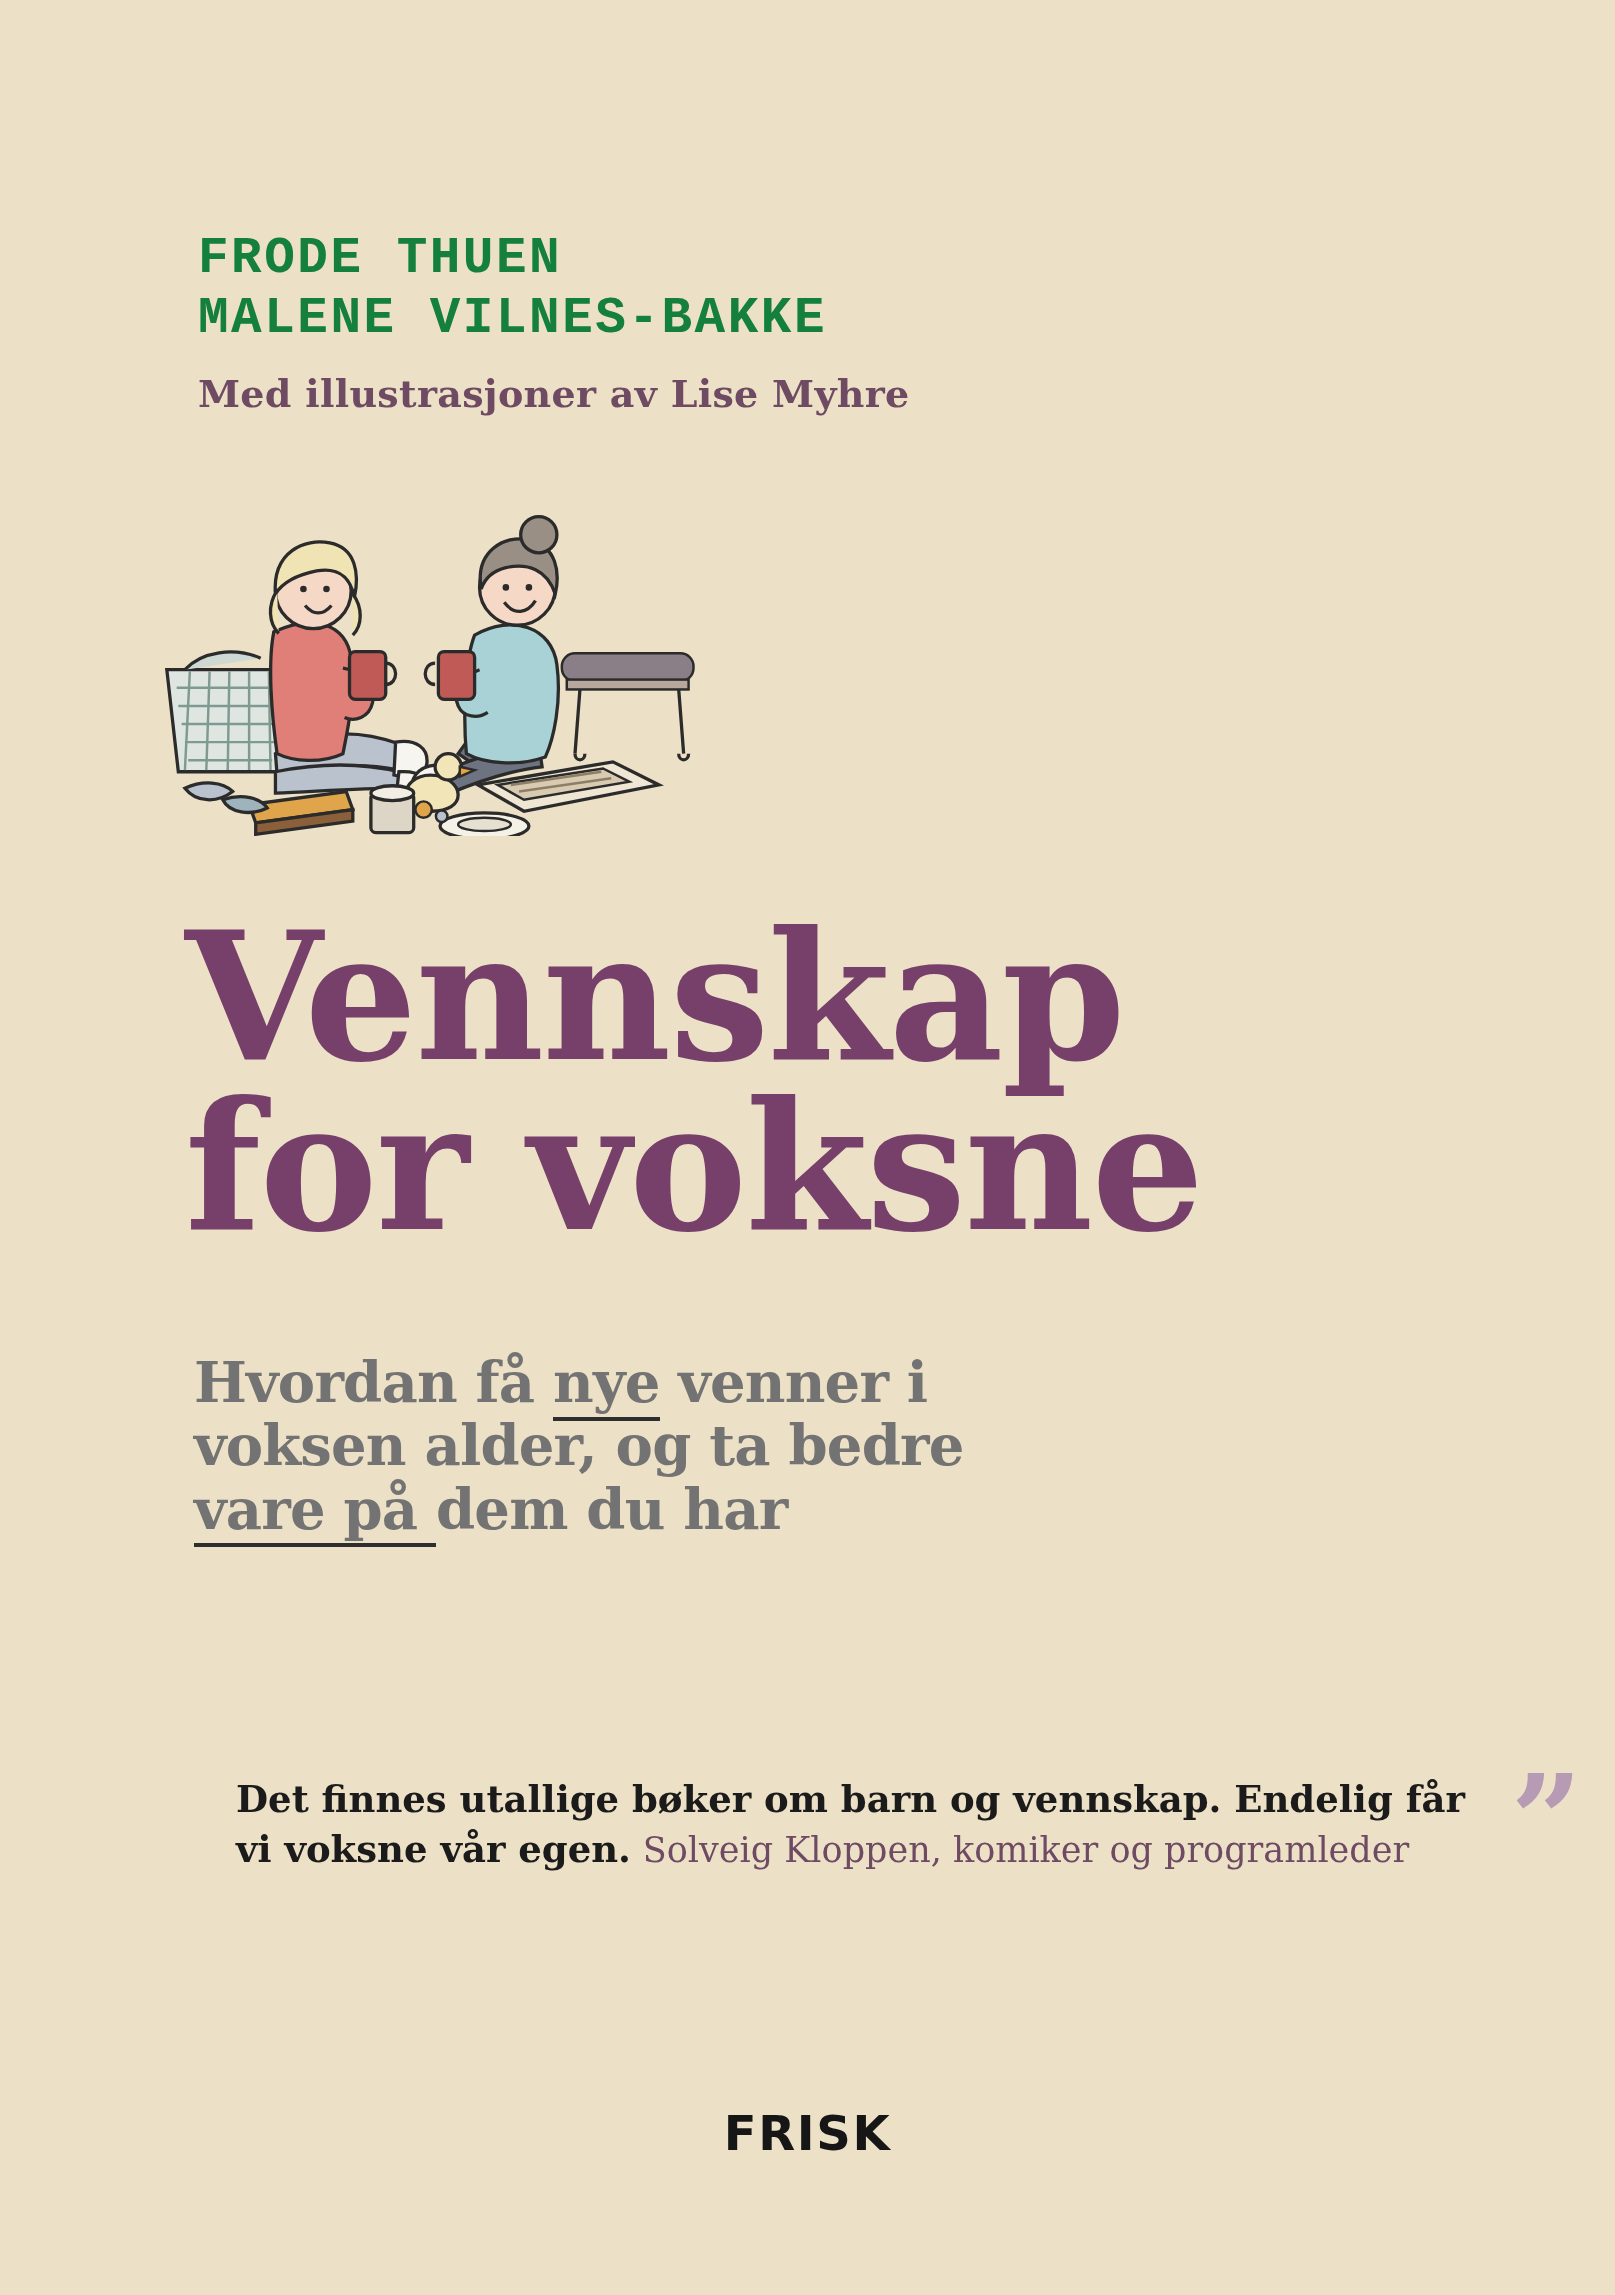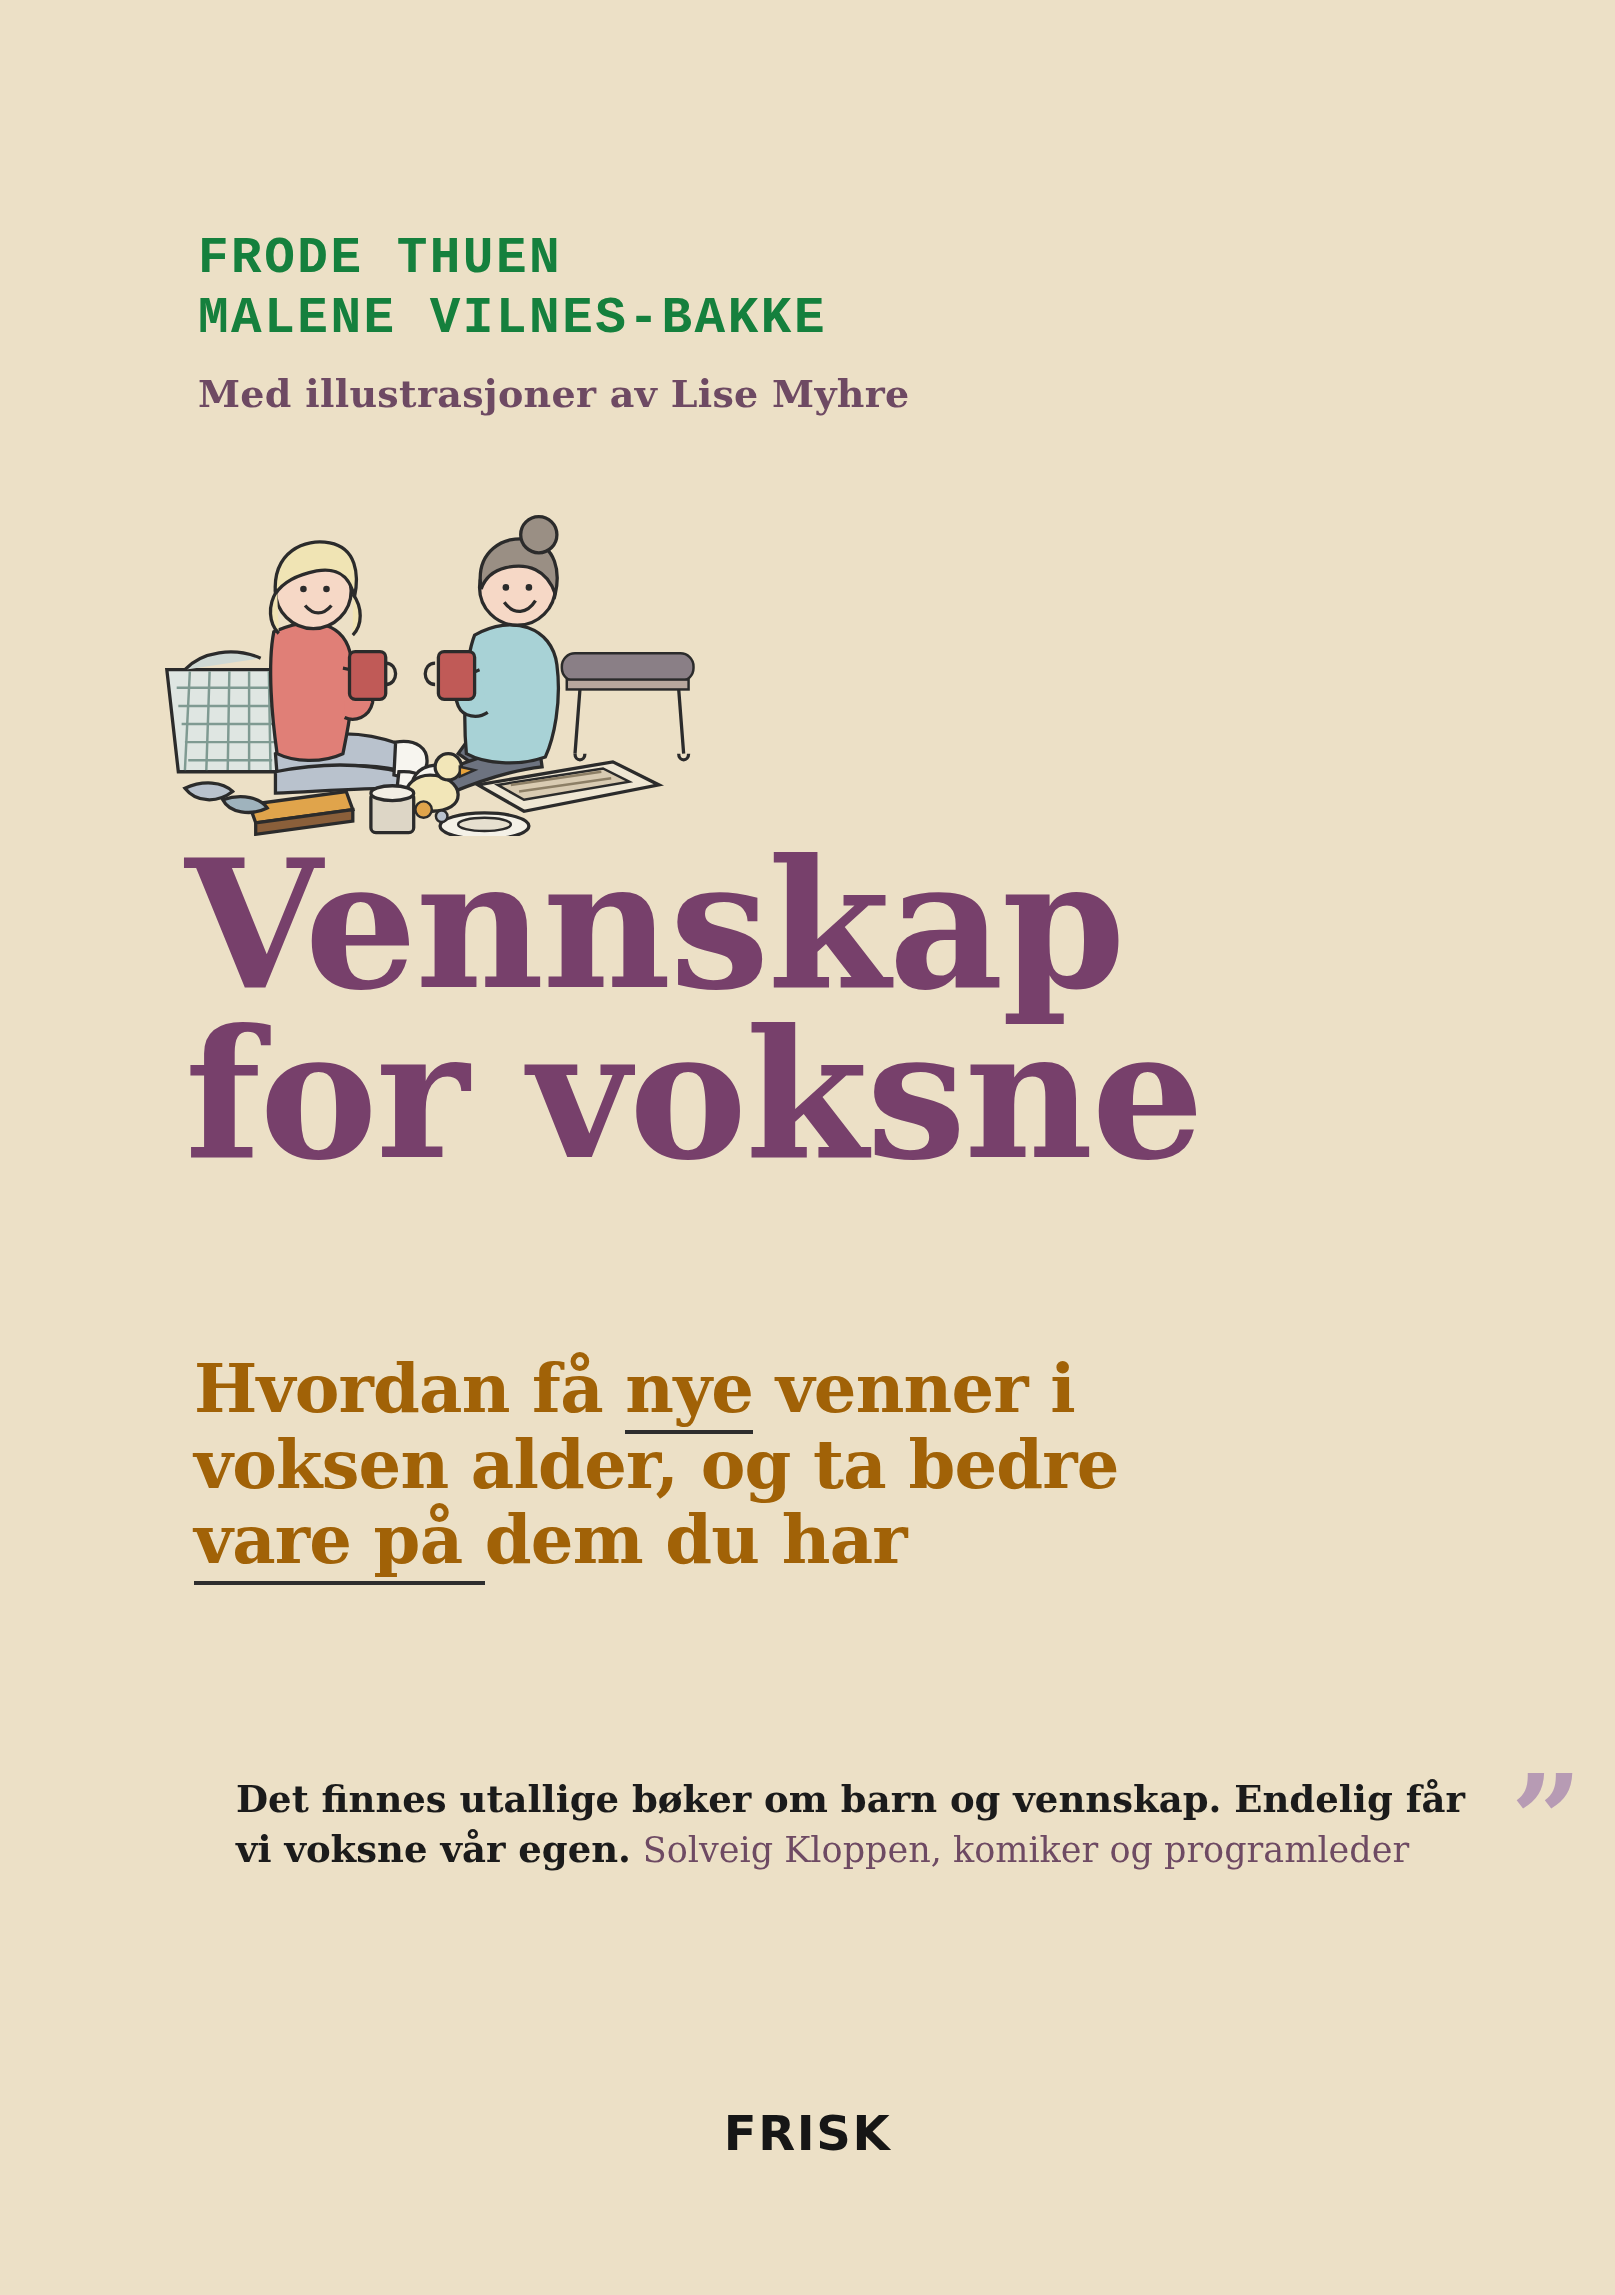--- a/index.html
+++ b/index.html
@@ -51,41 +51,41 @@
     top: 482px;
     width: 609px;
     height: 354px;
   }
   .illustration svg { display: block; }
 
   
   .title {
     position: absolute;
     left: 185px;
-    top: 841px;
+    top: 913px;
     width: 1285px;
     color: #77406b;
     font-family: "DejaVu Serif", serif;
     font-weight: bold;
     font-size: 177px;
     line-height: 0.96;
     letter-spacing: -1.6px;
   }
   .title .l2 { display: block; }
 
   
   .subtitle {
     position: absolute;
     left: 194px;
     top: 1351px;
     width: 1285px;
-    color: #a16207;
-    font-family: "DejaVu Serif", serif;
-    font-weight: bold;
-    font-size: 67px;
+    color: #737373;
+    font-family: "DejaVu Serif", serif;
+    font-weight: bold;
+    font-size: 56px;
     line-height: 1.13;
     letter-spacing: -0.8px;
   }
   .subtitle .underline-dark {
     border-bottom: 4.1px solid #2e2e2e;
     padding-bottom: 1.6px;
   }
 
   
   .blurb {

